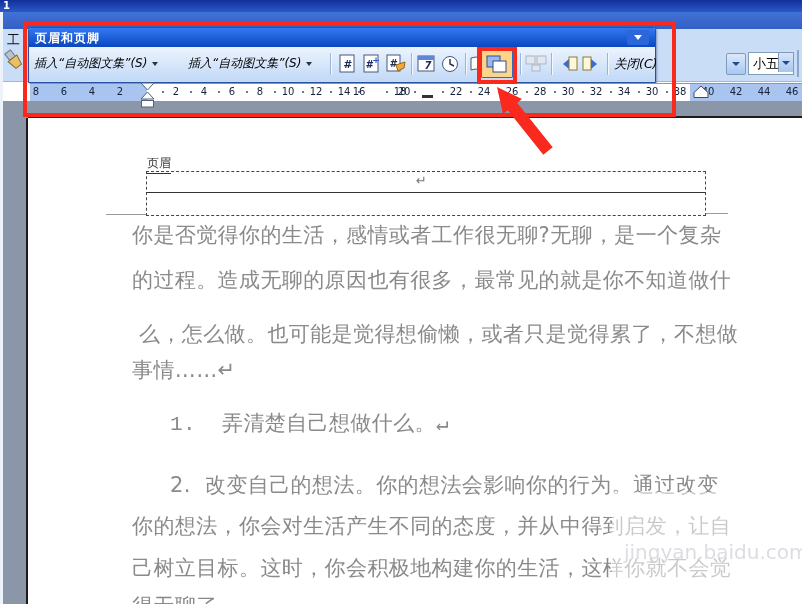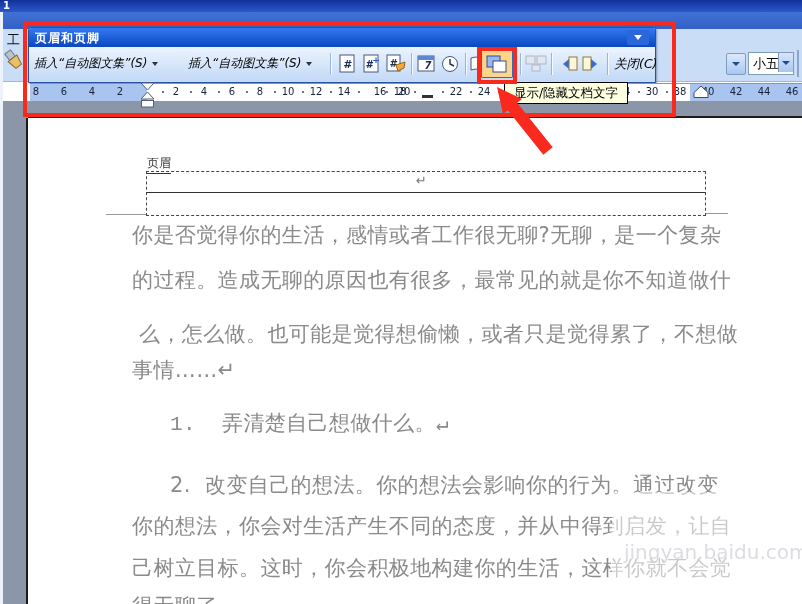--- a/index.html
+++ b/index.html
@@ -216,21 +216,21 @@
         <span class="ruler-num" style="left: 80px;">2</span>
       </div>
     <div id="ruler-mid">
         <span class="ruler-num" style="left: 136px;">2</span>
         <span class="ruler-num" style="left: 164px;">4</span>
         <span class="ruler-num" style="left: 192px;">6</span>
         <span class="ruler-num" style="left: 220px;">8</span>
         <span class="ruler-num" style="left: 248px;">10</span>
         <span class="ruler-num" style="left: 276px;">12</span>
         <span class="ruler-num" style="left: 304px;">14</span>
-        <span class="ruler-num" style="left: 340px;">16</span>
+        <span class="ruler-num" style="left: 319px;">16</span>
         <span class="ruler-num" style="left: 360px;">18</span>
         <span class="ruler-num" style="left: 364px;">20</span>
         <span class="ruler-num" style="left: 416px;">22</span>
         <span class="ruler-num" style="left: 444px;">24</span>
         <span class="ruler-num" style="left: 472px;">26</span>
         <span class="ruler-num" style="left: 500px;">28</span>
         <span class="ruler-num" style="left: 528px;">30</span>
         <span class="ruler-num" style="left: 556px;">32</span>
         <span class="ruler-num" style="left: 584px;">34</span>
         <span class="ruler-num" style="left: 612px;">30</span>
@@ -300,21 +300,20 @@
       <div class="textline" style="left: 170px; top: 471px;">2.  改变自己的想法。你的想法会影响你的行为。通过改变</div>
       <div class="textline" style="left: 132px; top: 512px;">你的想法，你会对生活产生不同的态度，并从中得到启发，让自</div>
       <div class="textline" style="left: 132px; top: 554px;">己树立目标。这时，你会积极地构建你的生活，这样你就不会觉</div>
       <div class="textline" style="left: 132px; top: 592px;">得无聊了</div>
     </div>
 
   <div class="abs watermark">
     <span class="wm2">jingyan.baidu.com</span>
   </div>
 
-  <div class="abs tooltip">显示/隐藏文档文字</div>
 
   <div class="abs red-big"></div>
   <div class="abs red-small"></div>
   <svg class="abs arrow-svg" width="120" height="84" viewBox="0 0 120 84">
     <polygon points="37,9 62,21 43,36" fill="#f9291d"></polygon>
     <line x1="52" y1="28" x2="88" y2="73" stroke="#f9291d" stroke-width="12"></line>
   </svg>
 
 </div>
 

